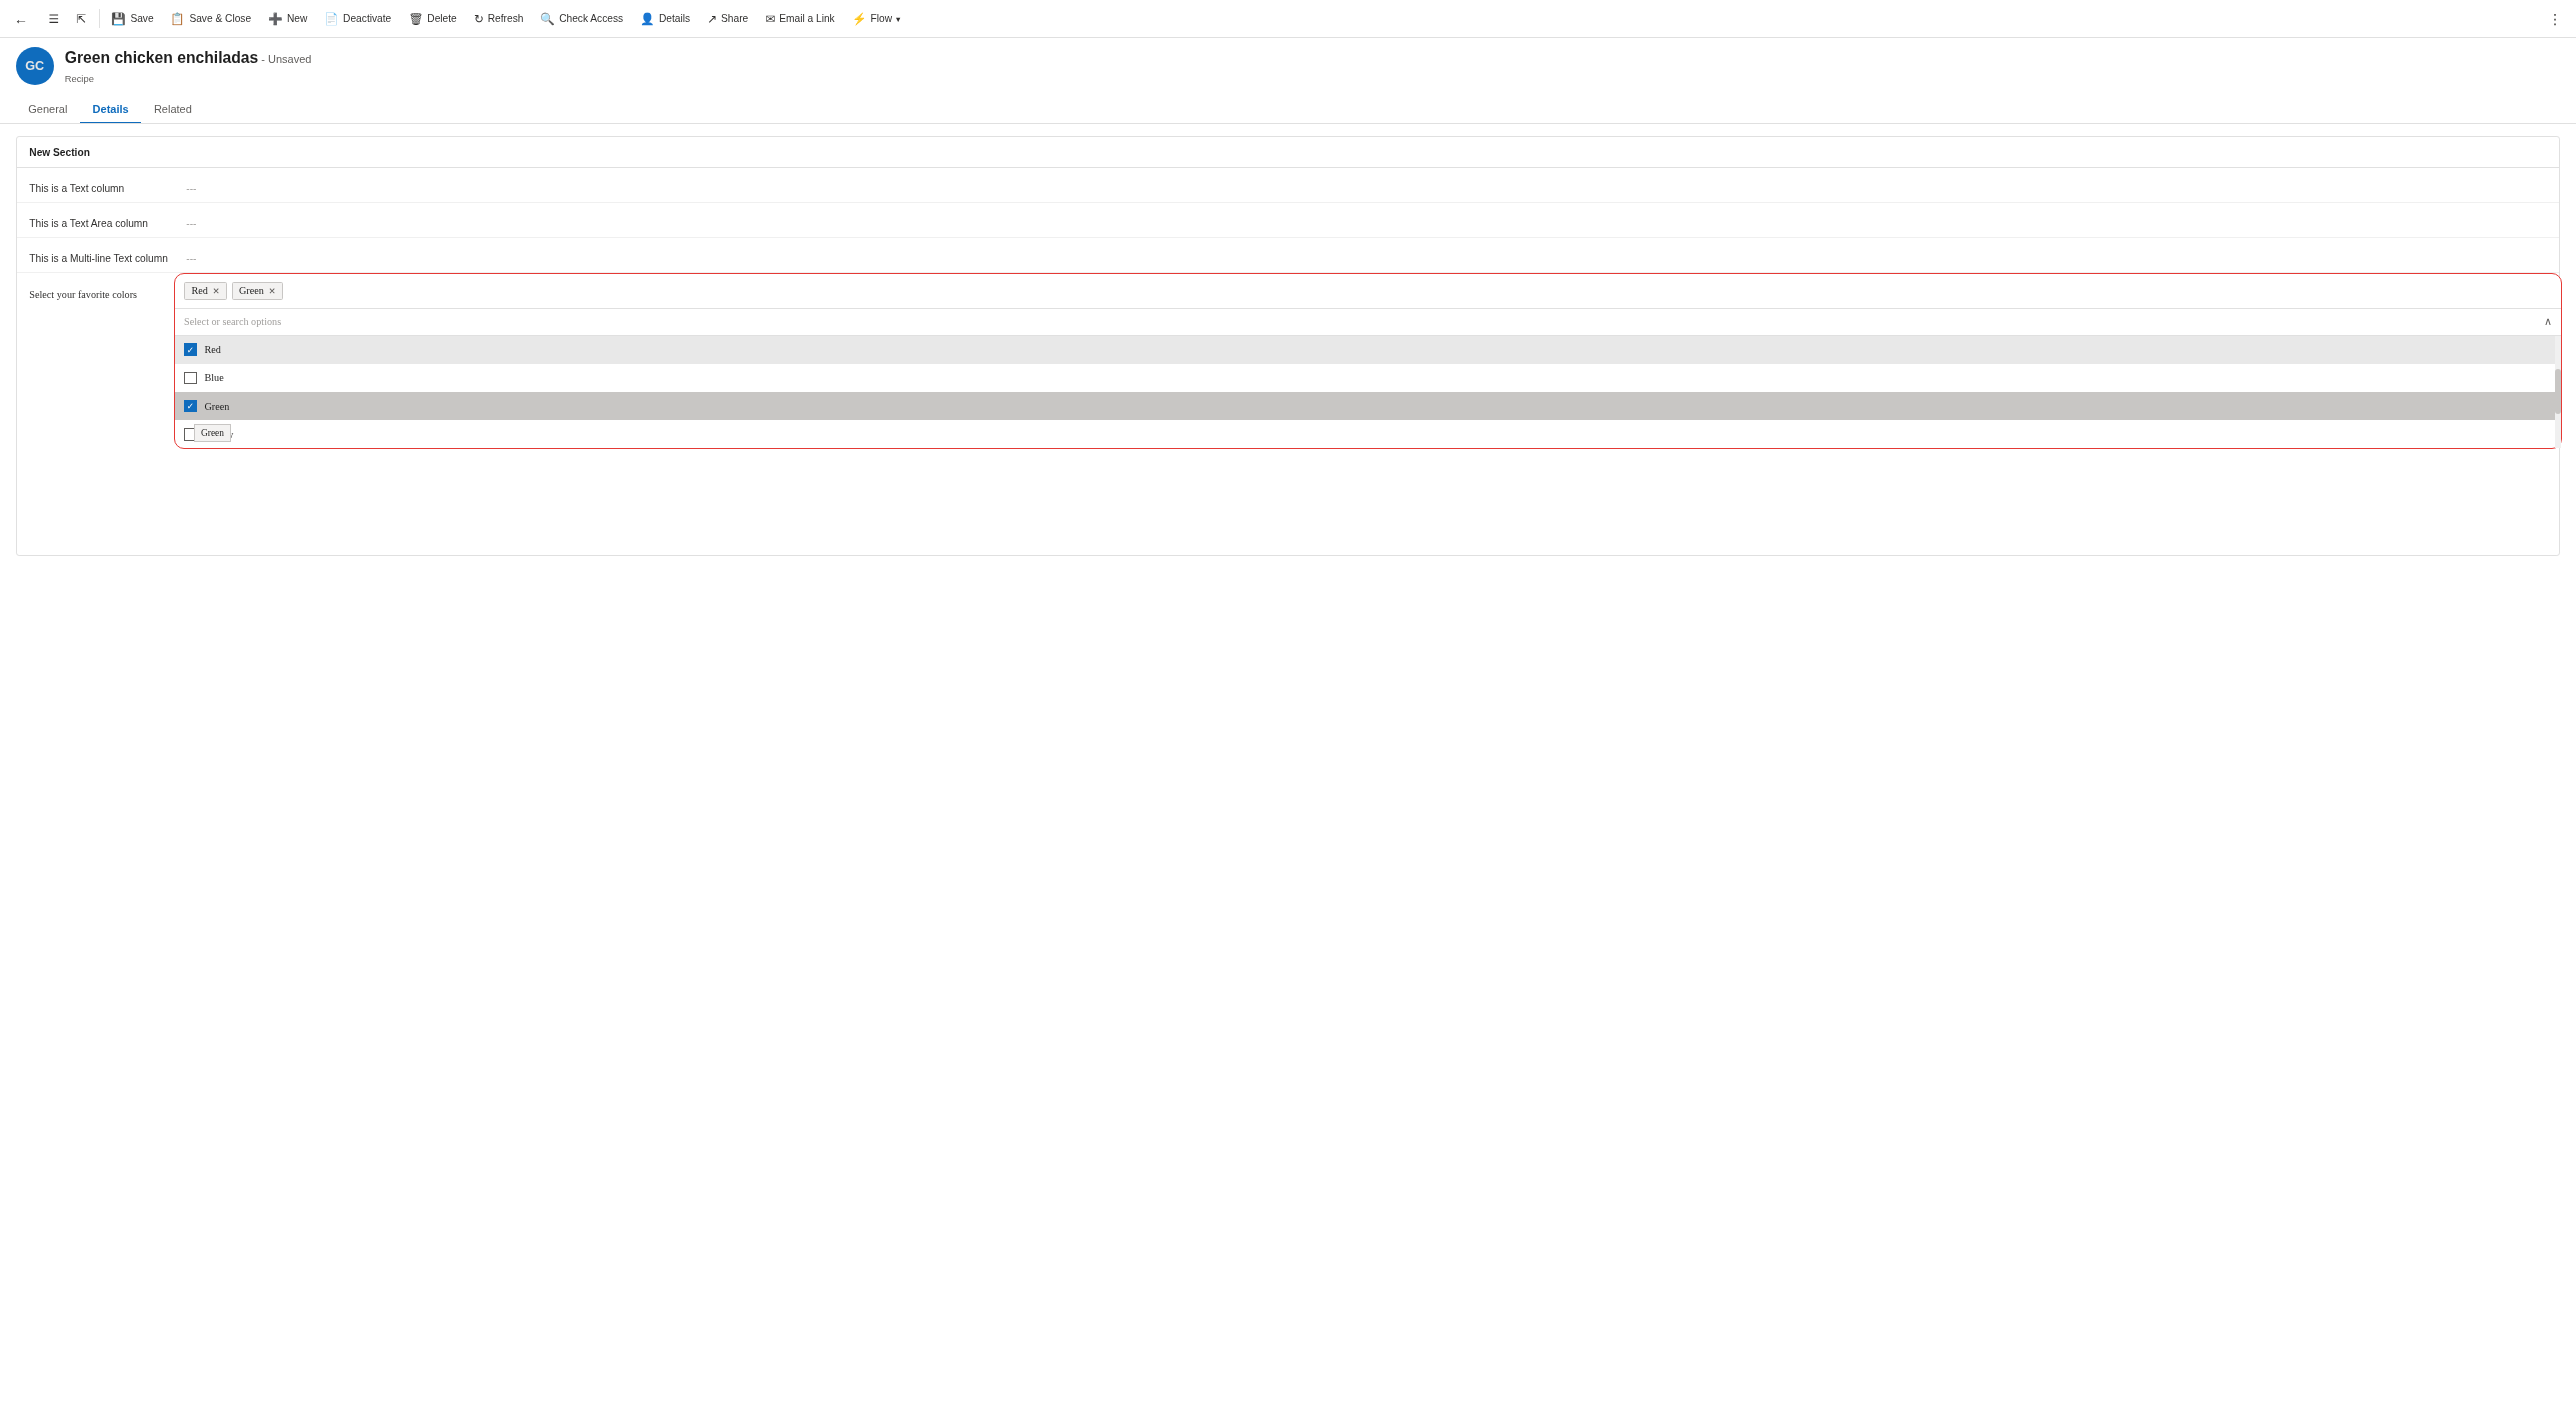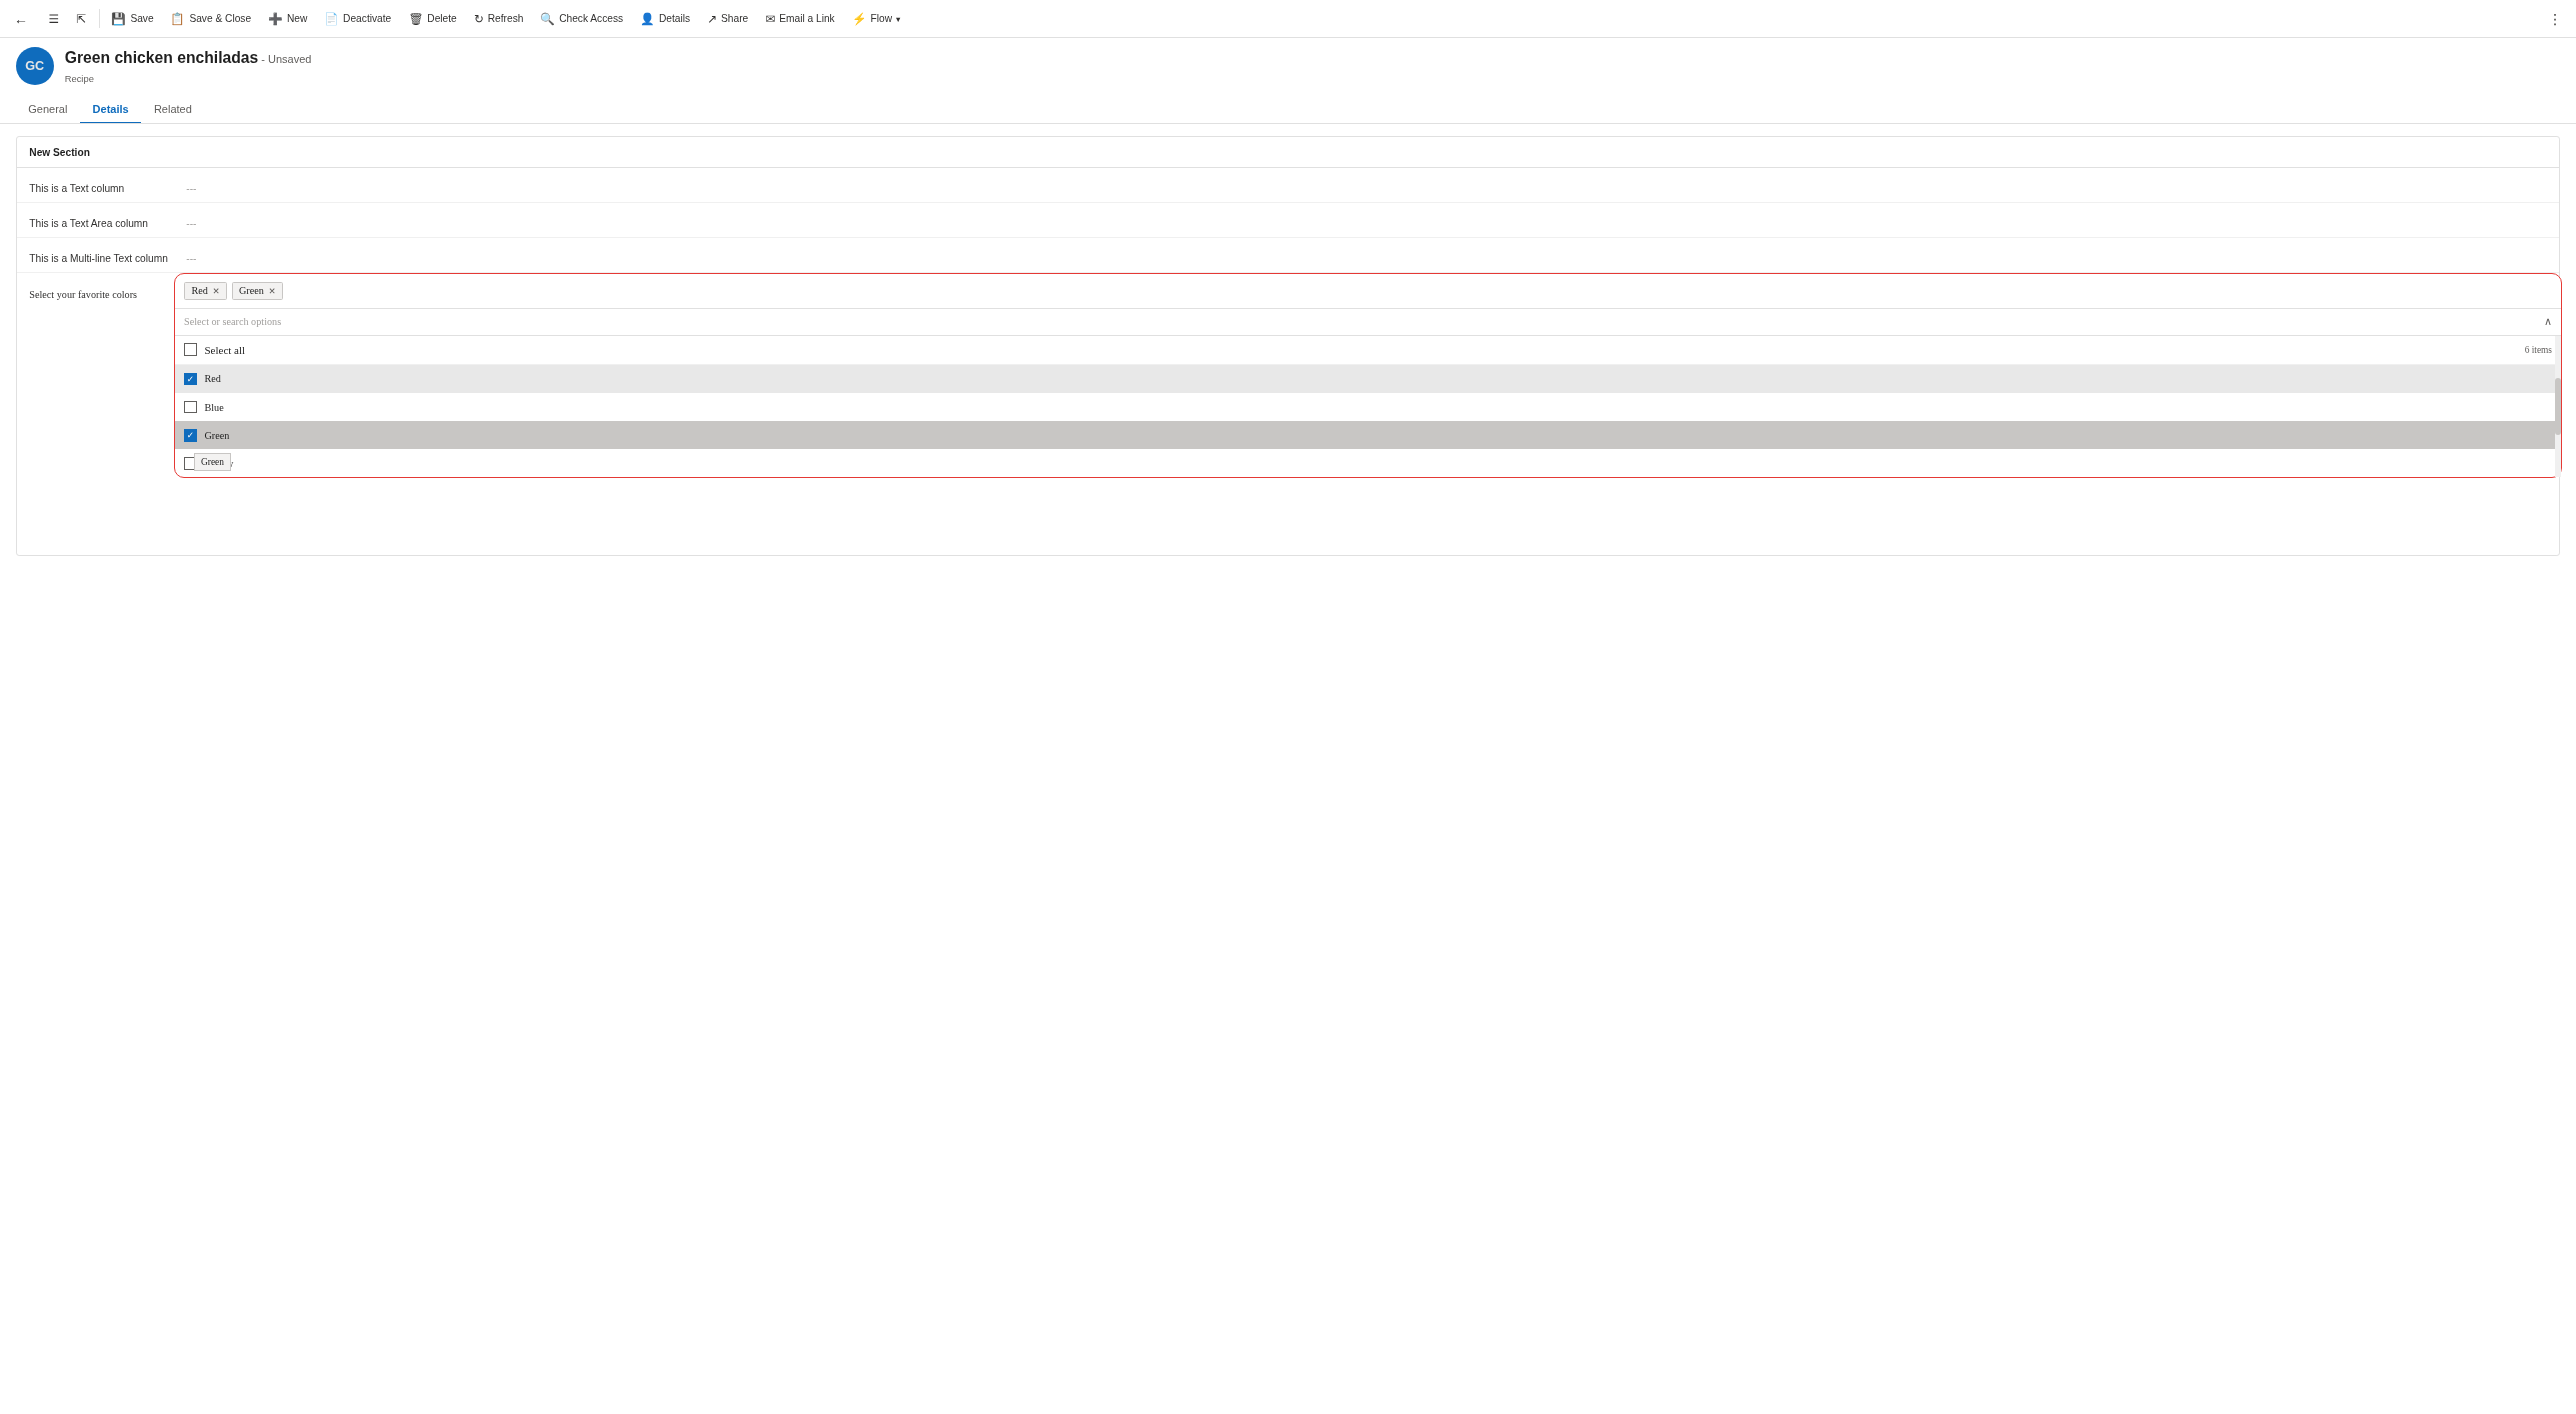--- a/index.html
+++ b/index.html
@@ -386,27 +386,20 @@
         </div>
       </div>
 
       <div class="dropdown-search-row">
         <span class="dropdown-search-placeholder">Select or search options</span>
         <span class="dropdown-chevron">∧</span>
       </div>
 
       <div class="dropdown-list" style="position:relative;">
 
-        <div class="dropdown-header-row">
-          <div style="display:flex;align-items:center;gap:7.8px;">
-            <div class="checkbox"></div>
-            <span>Select all</span>
-          </div>
-          <span class="dropdown-items-count">6 items</span>
-        </div>
 
         <div class="dropdown-item checked">
           <div class="checkbox checked"></div>
           <span>Red</span>
         </div>
 
         <div class="dropdown-item">
           <div class="checkbox"></div>
           <span>Blue</span>
         </div>

